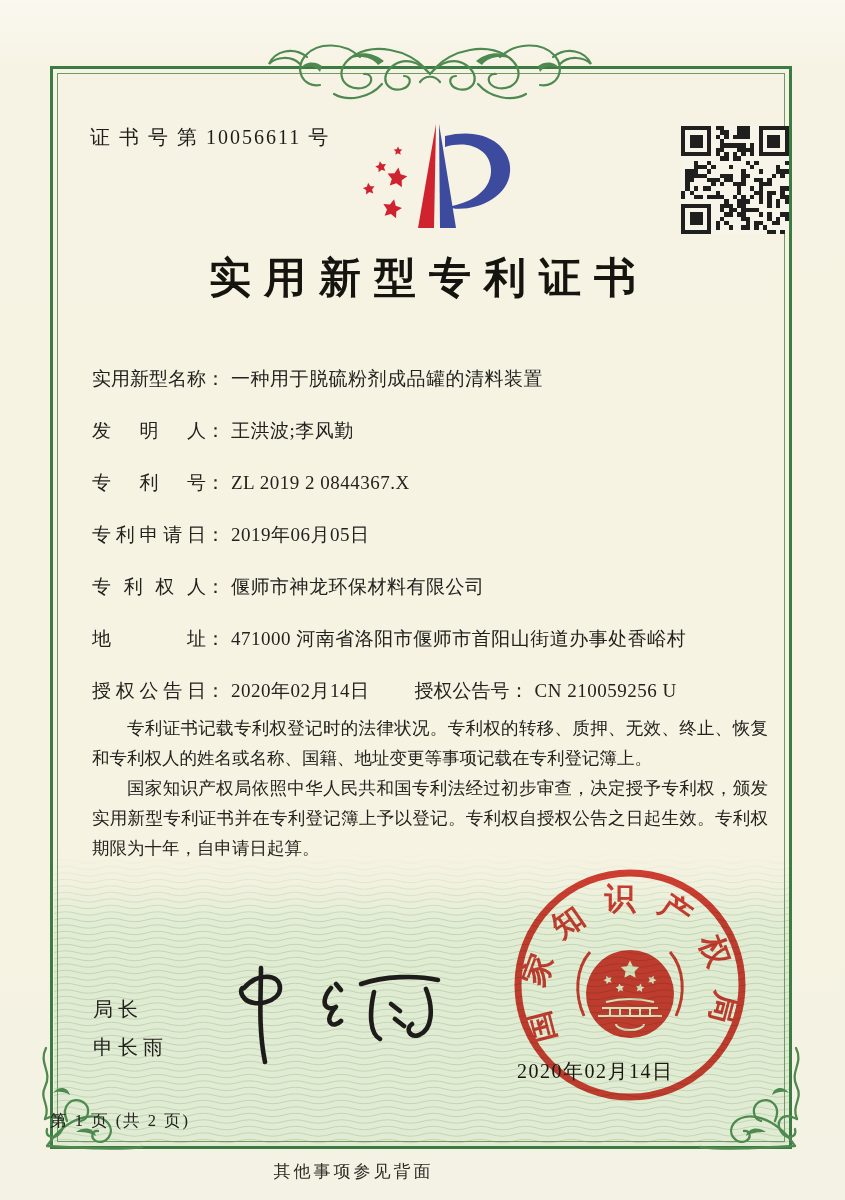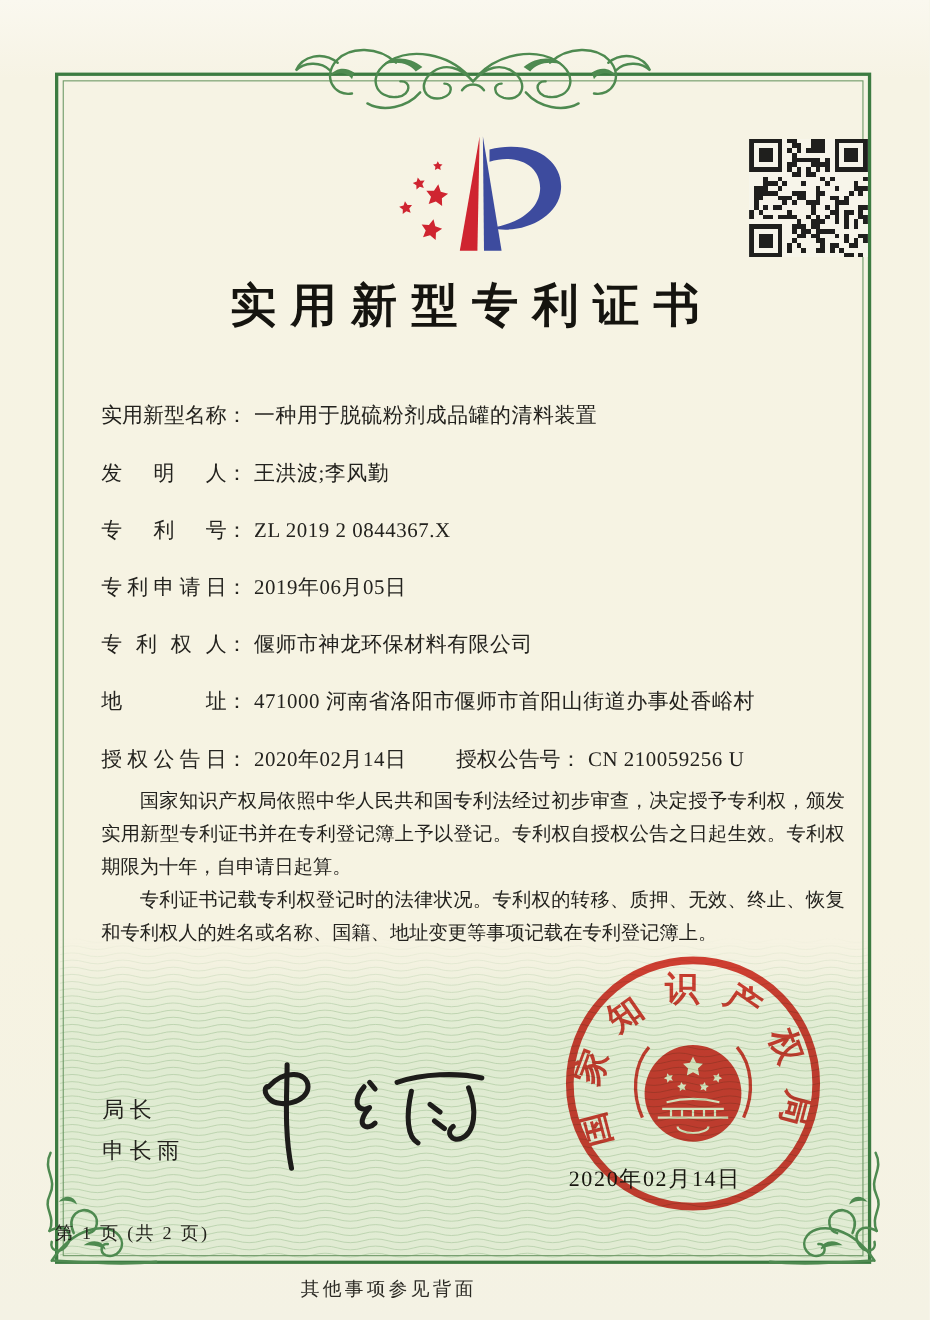--- a/index.html
+++ b/index.html
@@ -163,20 +163,21 @@
       <path d="M10,4 C2,20 17,27 9,43 C3,55 15,61 9,75"></path>
       <path d="M9,75 C25,67 32,79 24,89 C18,96 9,93 11,85"></path>
       <path d="M11,102 C31,72 60,66 72,79 C80,89 70,101 60,97 C54,94 56,86 62,87"></path>
       <path d="M106,103 C80,106 46,104 12,102"></path>
       <path d="M31,77 C24,61 37,52 47,58 C55,63 53,75 45,77"></path>
       <path d="M17,49 C23,41 32,43 34,51 C28,47 21,47 17,49 Z" fill="#4e8a50" stroke="none"></path>
       <path d="M40,88 C48,82 58,84 60,92 C53,88 46,88 40,88 Z" fill="#4e8a50" stroke="none"></path>
     </g>
   </svg>
 
+  <div class="cert-no">证 书 号 第 10056611 号</div>
 
   <svg class="logo" viewBox="0 0 176 124">
     <use href="#star5" fill="#cf2430" transform="translate(50,35) scale(0.45)"></use>
     <use href="#star5" fill="#cf2430" transform="translate(33,51) scale(0.58) rotate(-12)"></use>
     <use href="#star5" fill="#cf2430" transform="translate(49,62) scale(1.05) rotate(8)"></use>
     <use href="#star5" fill="#cf2430" transform="translate(21,73) scale(0.62) rotate(-8)"></use>
     <use href="#star5" fill="#cf2430" transform="translate(44,93) scale(1.0) rotate(12)"></use>
     <polygon points="88,8 70,112 86,112" fill="#cf2430"></polygon>
     <polygon points="91,8 92,112 108,112" fill="#3d4b9e"></polygon>
     <path d="M97,20 C138,10 164,31 162,56 C160,84 122,98 98,91 C121,88 142,76 143,56 C144,36 124,23 97,31 Z" fill="#3d4b9e"></path>
@@ -496,22 +497,22 @@
     </div>
     <div class="frow">
       <span class="flabel">授权公告日</span>
         <span class="fcolon">：</span>
         <span class="fvalue">2020年02月14日</span>
       <span class="fpair2"><span>授权公告号</span><span class="fcolon">：</span><span class="fvalue">CN 210059256 U</span></span>
     </div>
   </div>
 
   <div class="paras">
+    <p>专利证书记载专利权登记时的法律状况。专利权的转移、质押、无效、终止、恢复和专利权人的姓名或名称、国籍、地址变更等事项记载在专利登记簿上。</p>
     <p>国家知识产权局依照中华人民共和国专利法经过初步审查，决定授予专利权，颁发实用新型专利证书并在专利登记簿上予以登记。专利权自授权公告之日起生效。专利权期限为十年，自申请日起算。</p>
-    <p>专利证书记载专利权登记时的法律状况。专利权的转移、质押、无效、终止、恢复和专利权人的姓名或名称、国籍、地址变更等事项记载在专利登记簿上。</p>
   </div>
 
   <div class="director">
     <div>局长</div>
     <div>申长雨</div>
   </div>
 
   <svg class="signature" viewBox="0 0 240 110">
     <g stroke="#1d1c1a" stroke-width="4.6" fill="none" stroke-linecap="round" stroke-linejoin="round">
       <path d="M16,26 C30,10 52,12 52,26 C52,40 26,46 17,37 C11,31 13,25 16,26"></path>

